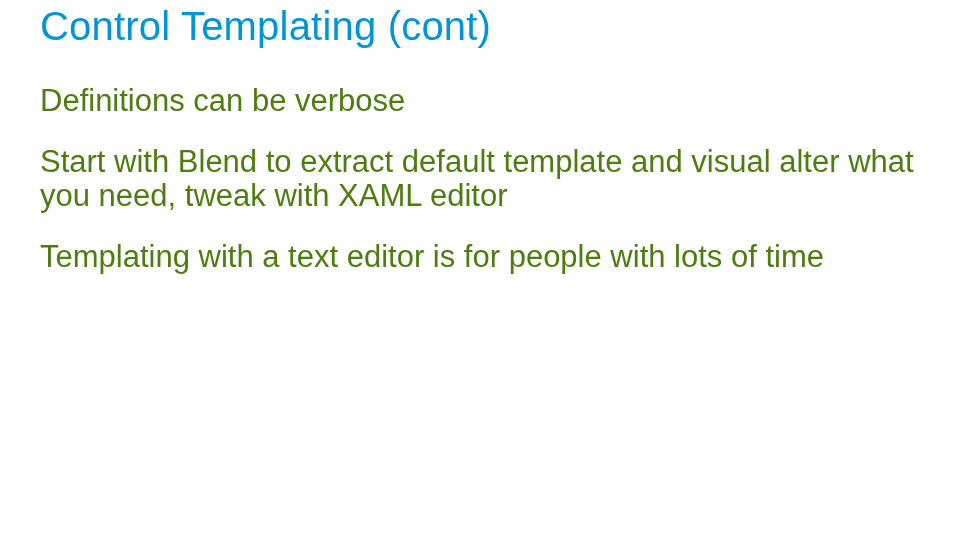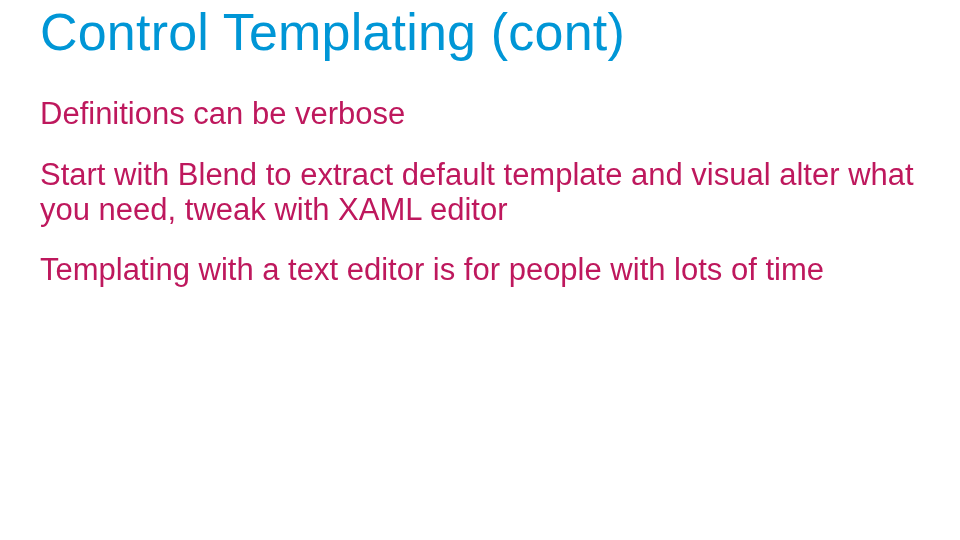--- a/index.html
+++ b/index.html
@@ -13,31 +13,31 @@
     color: #333333;
     overflow: hidden;
   }
   .slide {
     box-sizing: border-box;
     width: 960px;
     height: 540px;
     padding: 4px 40px 40px 40px;
   }
   .title {
-    font-size: 52px;
+    font-size: 40px;
     line-height: 1.1;
     color: #0096d6;
     font-weight: 300;
     margin: 0 0 36px 0;
     letter-spacing: 0.2px;
   }
   .bullet {
     font-size: 31px;
     line-height: 1.12;
-    color: #be185d;
+    color: #4d7c0f;
     font-weight: 300;
     margin: 0 0 26px 0;
     max-width: 880px;
   }
 </style>
 </head>
 <body>
 
 <div class="slide">
   <h1 class="title">Control Templating (cont)</h1>

